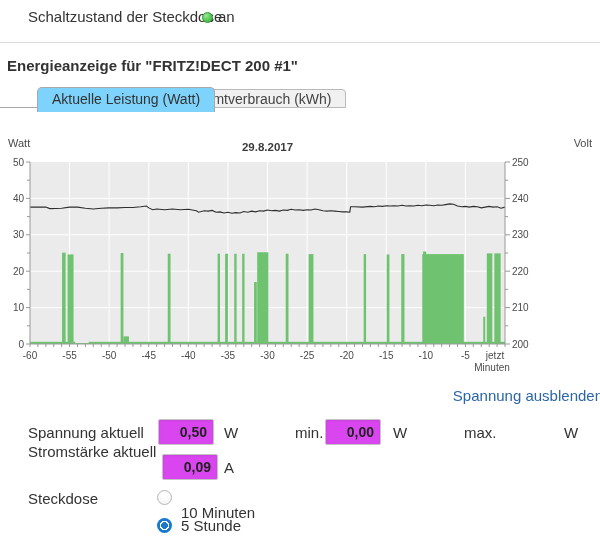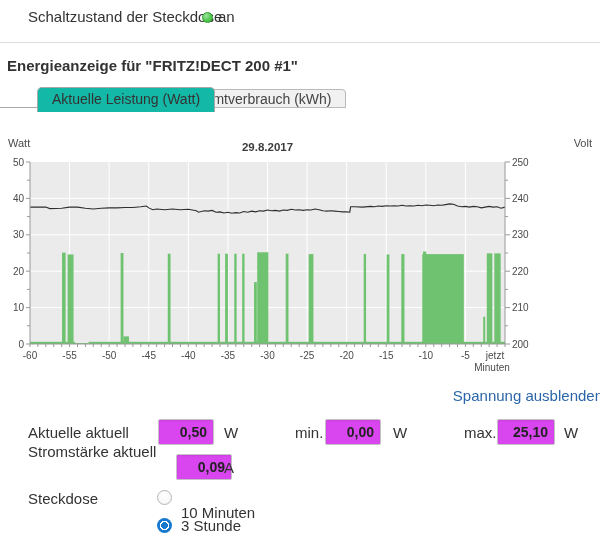--- a/index.html
+++ b/index.html
@@ -16,21 +16,21 @@
     border:1px solid #2f9b2f;box-sizing:border-box;
   }
   .status-value{left:218px;top:8px;font-size:15px;}
   .divider{left:0;top:42px;width:600px;height:0;border-top:1px solid #dcdcdc;}
   .heading{left:7px;top:57px;font-size:15px;font-weight:bold;}
   
   .tabs{left:0;top:87px;width:600px;height:25px;}
   .tabs .baseline-seg{position:absolute;left:0;top:20px;width:37px;height:0;border-top:1px solid #a9a9a9;}
   .tab{position:absolute;box-sizing:border-box;font-size:14px;white-space:nowrap;cursor:pointer;}
   .tab-active{
-    left:37px;top:0;height:25px;line-height:23px;padding:0 14px;background:#14b8a6;
+    left:37px;top:0;height:25px;line-height:23px;padding:0 14px;background:#7dd3fc;
     border:1px solid #a9a9a9;border-bottom:none;border-radius:5px 5px 0 0;z-index:2;color:#333;
   }
   .tab-inactive{
     left:164px;top:2px;height:19px;line-height:18px;padding:0 14px;background:#f1f1f1;
     border:1px solid #b9b9b9;border-radius:4px 4px 0 0;color:#444;
   }
   
   #chart{left:0;top:133px;}
   svg text{font-family:"Liberation Sans",sans-serif;}
   
@@ -228,35 +228,34 @@
       <text x="492" y="238" text-anchor="middle" font-size="10" fill="#4a4a4a">Minuten</text>
       <text x="8" y="14" text-anchor="start" font-size="11" fill="#4a4a4a">Watt</text>
       <text x="592" y="14" text-anchor="end" font-size="11" fill="#4a4a4a">Volt</text>
       <text x="267.5" y="18" text-anchor="middle" font-size="11.5" font-weight="600" fill="#3c3c3c">29.8.2017</text>
     </svg>
 
   <div class="abs link-row">
     <a>Spannung ausblenden</a>
   </div>
 
-  <span class="abs form-label" style="top:424px;">Aktuelle aktuell</span>
+  <span class="abs form-label" style="top:424px;">Spannung aktuell</span>
   <input class="num-input" style="left: 158px; top: 419px;" value="0,50">
   <span class="abs unit" style="left:224px;top:424px;">W</span>
 
   <span class="abs form-label" style="left:295px;top:424px;">min.</span>
   <input class="num-input" style="left: 325px; top: 419px;" value="0,00">
   <span class="abs unit" style="left:393px;top:424px;">W</span>
 
   <span class="abs form-label" style="left:464px;top:424px;">max.</span>
-  <input class="num-input" style="left: 497px; top: 419px; width: 58px;" value="25,10">
   <span class="abs unit" style="left:564px;top:424px;">W</span>
 
   <span class="abs form-label" style="top:443px;">Stromstärke aktuell</span>
-  <input class="num-input" style="left: 176px; top: 454px;" value="0,09">
+  <input class="num-input" style="left: 162px; top: 454px;" value="0,09">
   <span class="abs unit" style="left:224px;top:459px;">A</span>
 
   <span class="abs form-label" style="top:490px;">Steckdose</span>
   <span class="abs radio radio-off" style="left:157px;top:490px;"></span>
   <span class="abs radio-label" style="left:181px;top:489px;margin-top:15px;">10 Minuten</span>
   <span class="abs radio radio-on" style="left:157px;top:518px;"></span>
-  <span class="abs radio-label" style="left:181px;top:517px;">3 Stunde</span>
+  <span class="abs radio-label" style="left:181px;top:517px;">5 Stunde</span>
 
 </div>
 
 </body></html>

